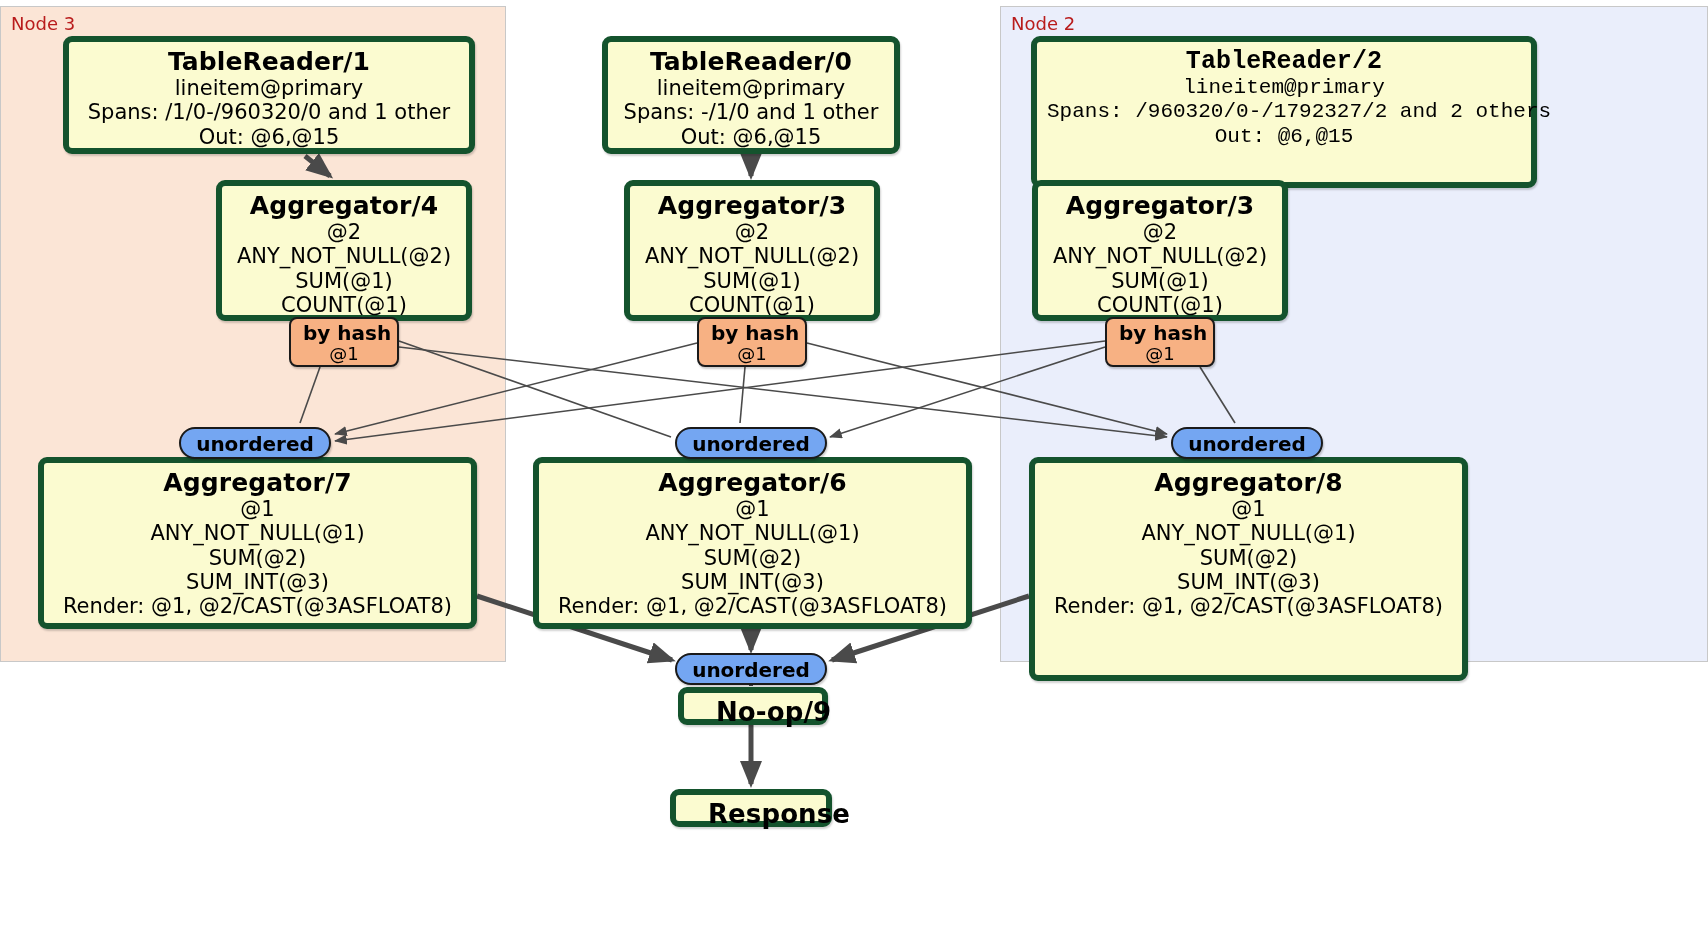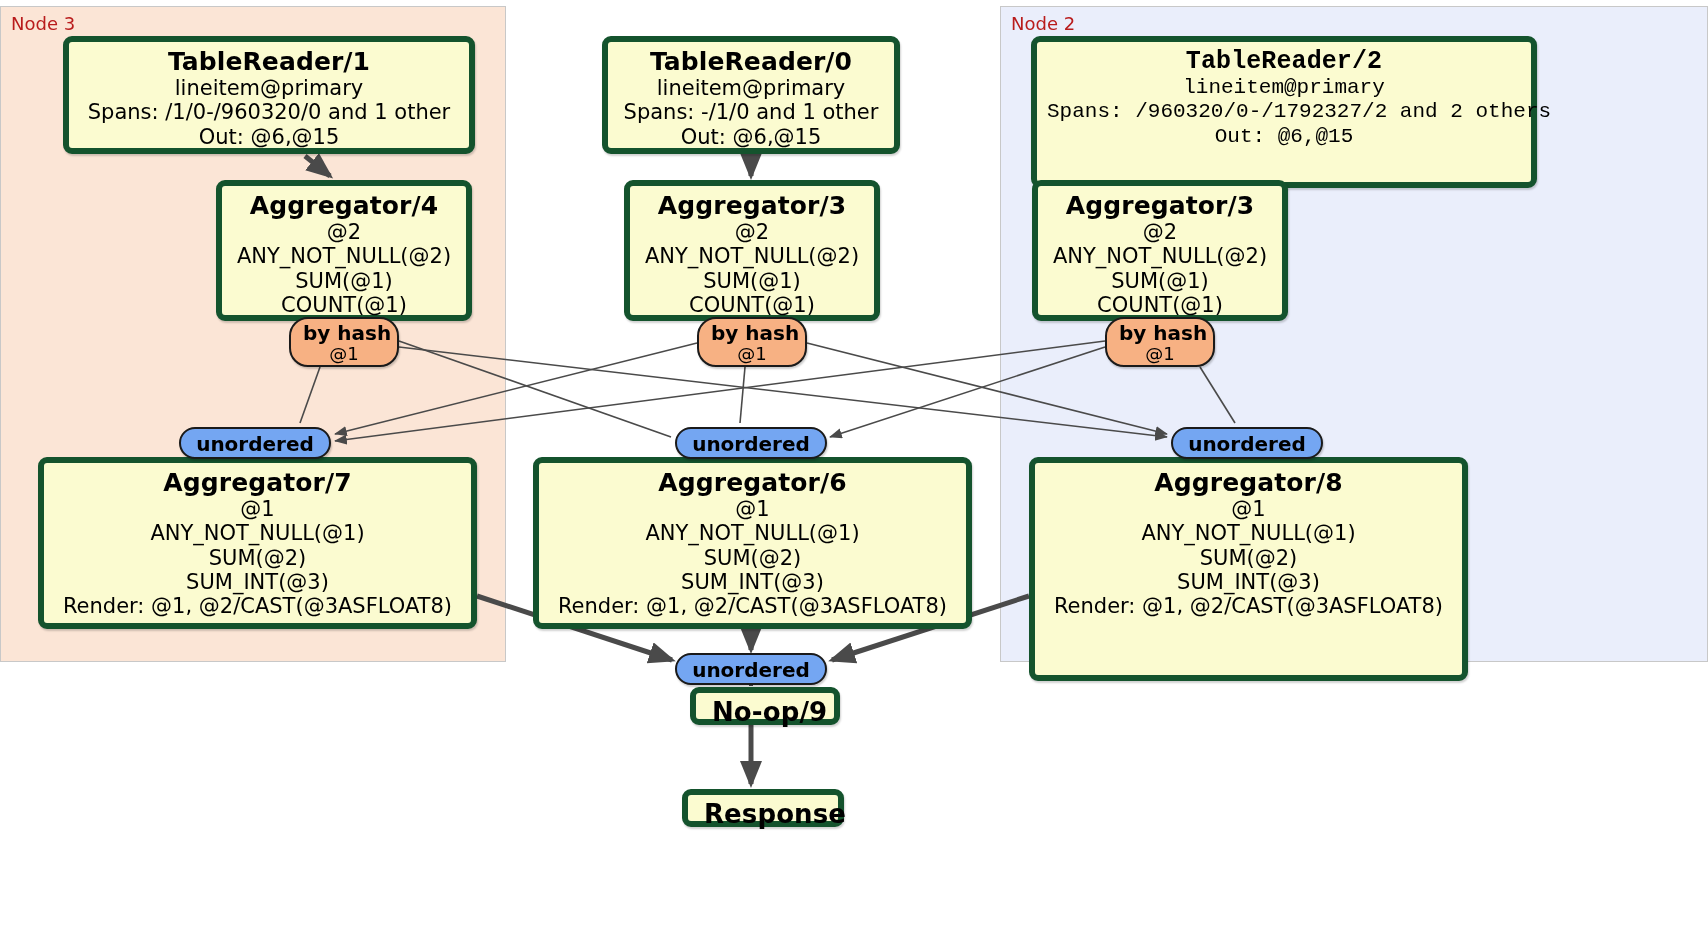--- a/index.html
+++ b/index.html
@@ -56,39 +56,38 @@
     font-weight: bold;
     font-size: 25px;
     letter-spacing: 0.1px;
     white-space: nowrap;
   }
   .box .line {
     font-size: 21px;
     white-space: nowrap;
   }
   .box.small {
-    padding: 4px 16px 6px 16px;
-    margin-left: 12px;
+    padding: 4px 16px 6px 32px;
   }
   .box.small .title {
     font-size: 26px;
   }
   .pill {
     position: absolute;
     box-sizing: border-box;
     border: 2px solid #1a1a1a;
     border-radius: 20px;
     text-align: center;
     color: #000000;
     line-height: 1.1;
     box-shadow: 1px 2px 2px rgba(0,0,0,0.2);
   }
   .pill.hash {
     background: #f7b183;
-    border-radius: 19px;
+    border-radius: 8px;
     padding: 3px 12px 4px 12px;
   }
   .pill.hash .t1 {
     font-weight: bold;
     font-size: 20px;
     white-space: nowrap;
   }
   .pill.hash .t2 {
     font-size: 18px;
     white-space: nowrap;

